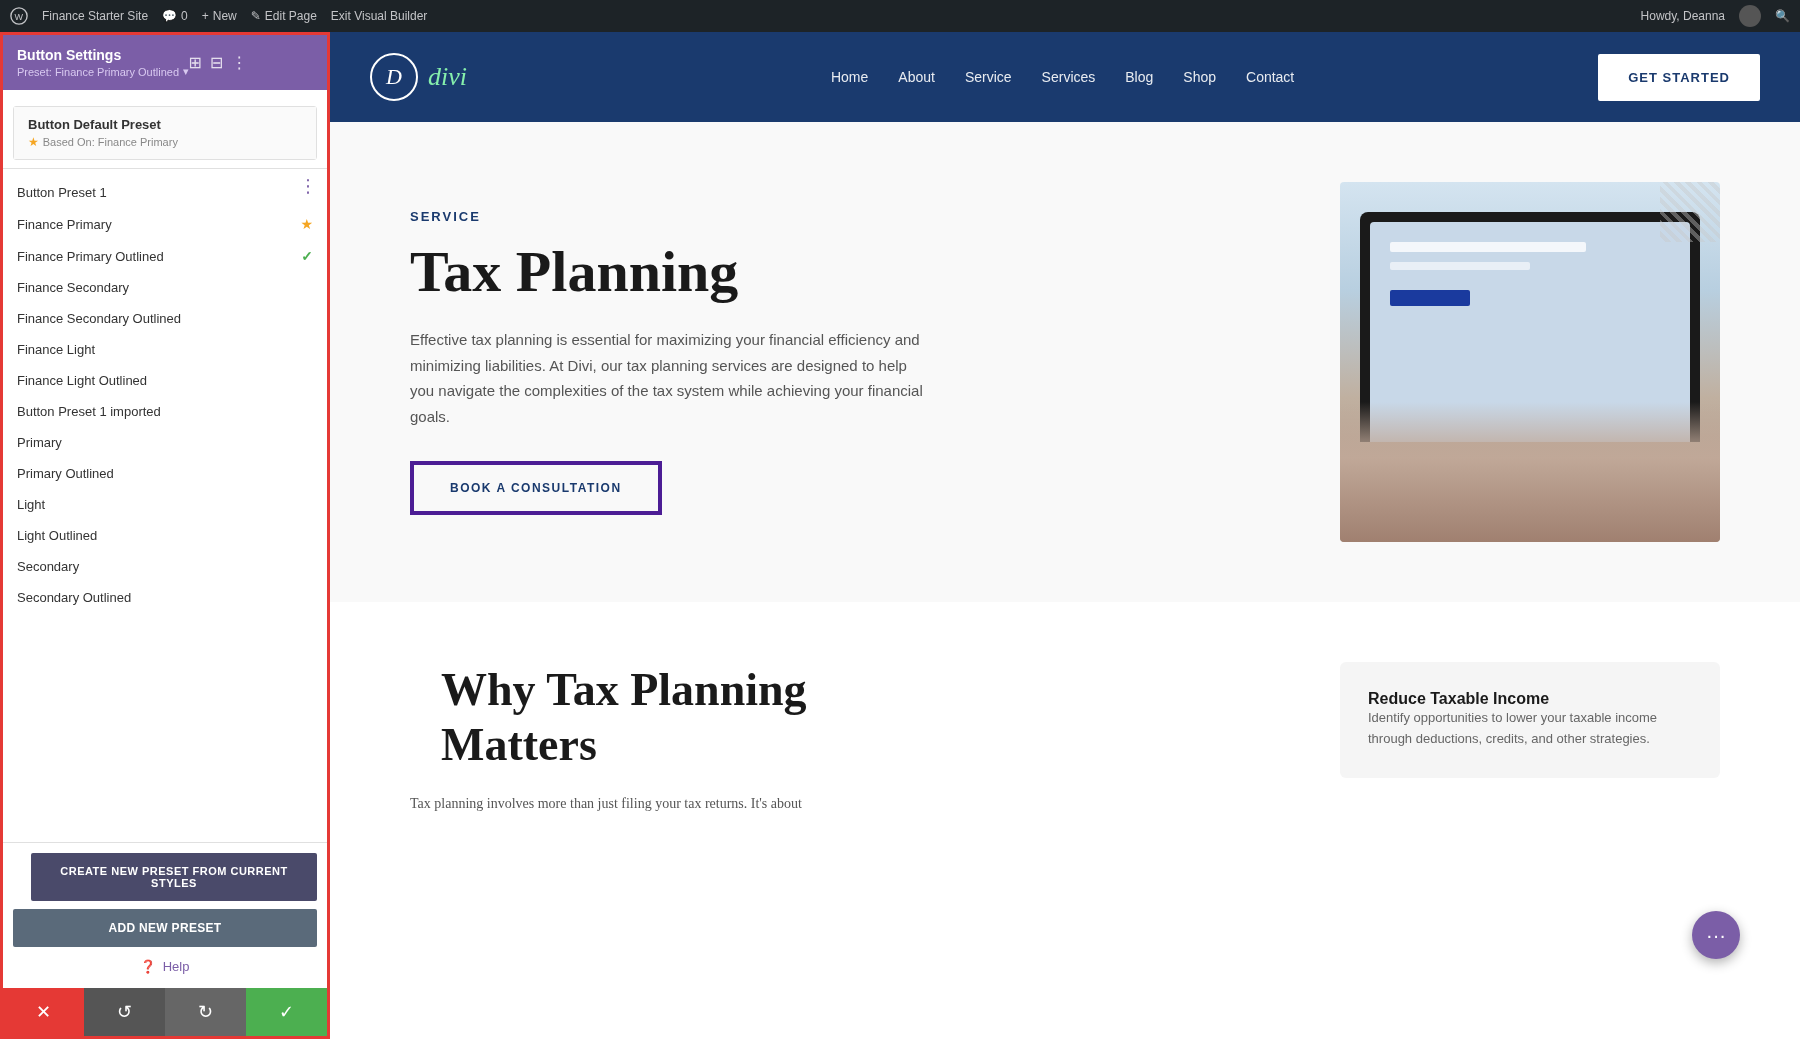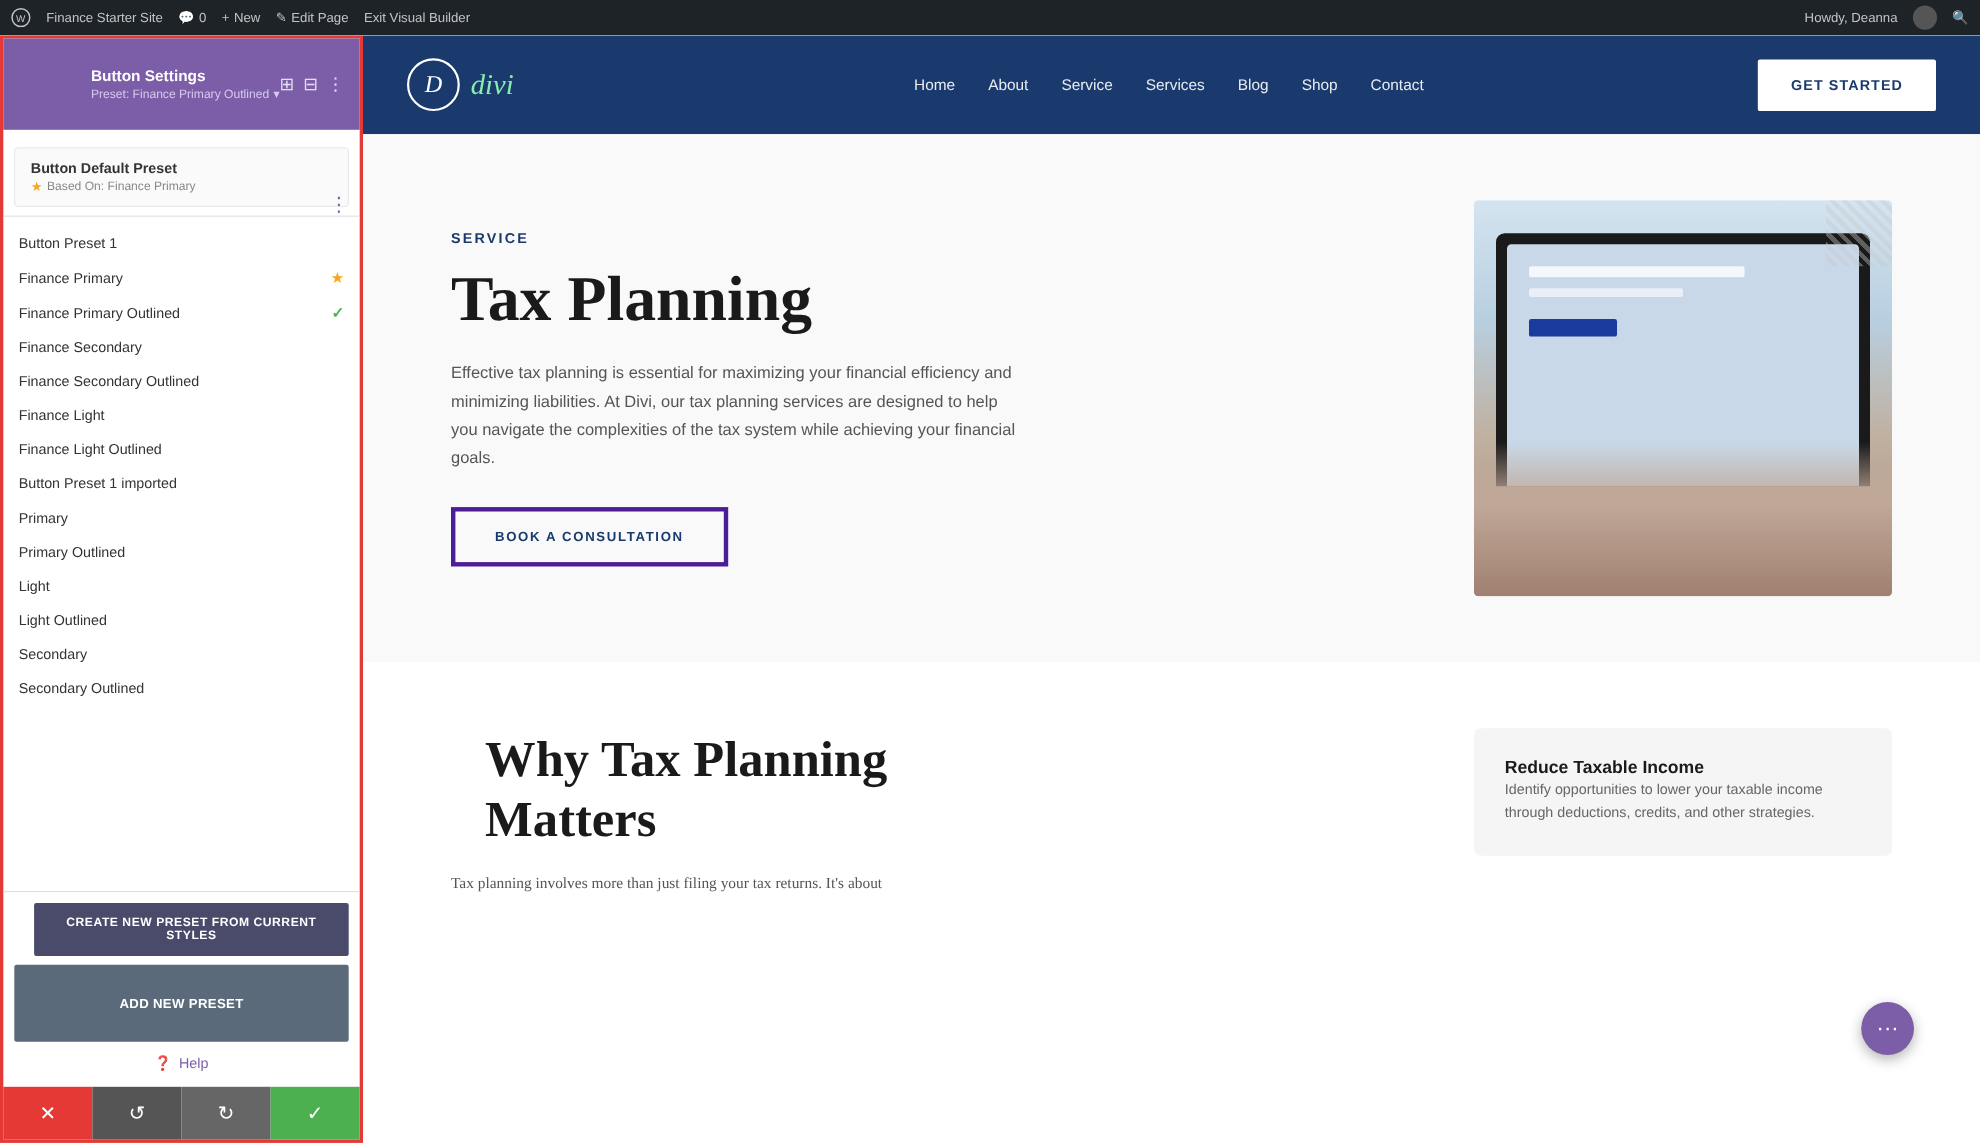--- a/index.html
+++ b/index.html
@@ -37,24 +37,24 @@
       flex-direction: column;
       border: 3px solid #e53935;
       flex-shrink: 0;
       position: relative;
       z-index: 10;
     }
 
     .sidebar-header {
       background: #7b5ea7;
       color: #fff;
-      padding: 26px 14px;
-      display: flex;
-      align-items: center;
-      justify-content: flex-end;
+      padding: 12px 14px;
+      display: flex;
+      align-items: center;
+      justify-content: flex-start;
     }
     .sidebar-header-title { font-size: 14px; font-weight: 600; }
     .sidebar-header-subtitle { font-size: 11px; color: #d8c9f0; margin-top: 2px; display: flex; align-items: center; gap: 4px; }
     .sidebar-header-icons { display: flex; gap: 8px; align-items: center; }
     .header-icon-btn { background: none; border: none; color: #fff; cursor: pointer; font-size: 16px; opacity: 0.8; }
 
     .sidebar-content { flex: 1; overflow-y: auto; padding: 8px 0; }
 
     .preset-group {
       border: 1px solid #e0e0e0;
@@ -112,21 +112,21 @@
       letter-spacing: 0.5px;
       cursor: pointer;
       border-radius: 2px;
       text-transform: uppercase;
       margin-left: 18px;
     }
     .btn-add-preset {
       background: #5a6a7a;
       color: #fff;
       border: none;
-      padding: 28px;
+      padding: 12px;
       font-size: 12px;
       font-weight: 600;
       cursor: pointer;
       border-radius: 2px;
       text-transform: uppercase;
       letter-spacing: 0.3px;
     }
     .help-link {
       display: flex;
       align-items: center;

